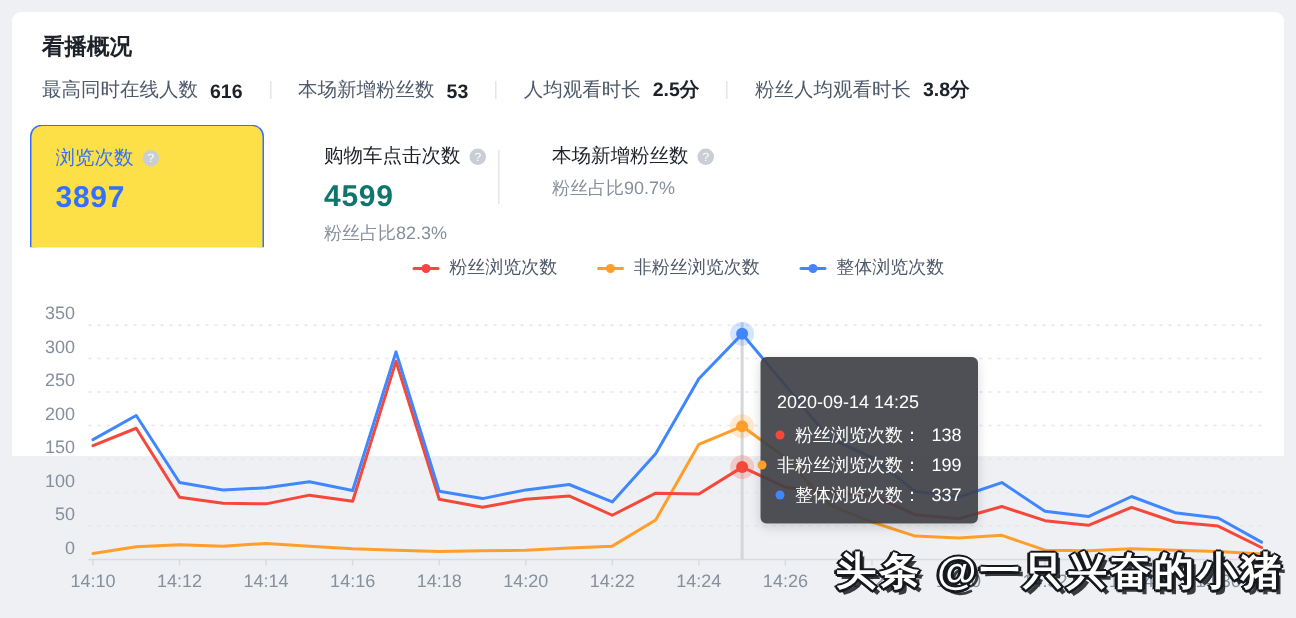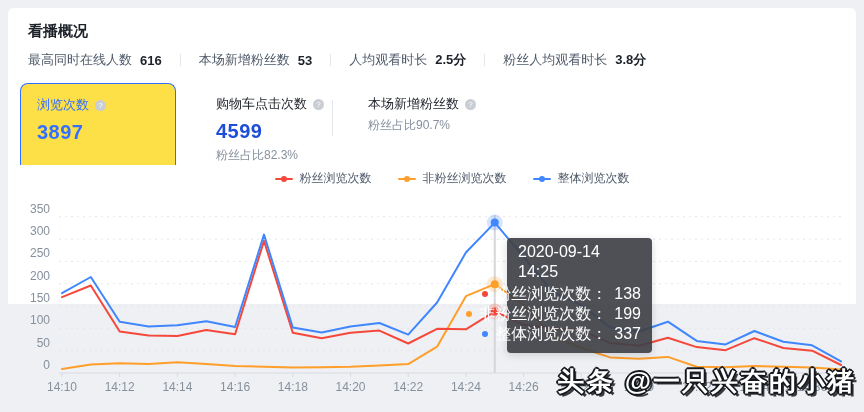--- a/index.html
+++ b/index.html
@@ -8,37 +8,37 @@
   .card { position:relative; margin:8px 8px 0; width:848px; height:296px; background:#fff;
           border-radius:6px 6px 0 0; }
   .page-title { position:absolute; left:20px; top:14px; font-size:15px; font-weight:700; color:#1d2129; }
   .stats { position:absolute; left:20px; top:43px; display:flex; align-items:center; }
   .stat-item { display:flex; align-items:center; font-size:13px; color:#4e5969; white-space:nowrap; }
   .stat-value { color:#1d2129; font-weight:600; margin-left:8px; }
   .stat-div { width:1px; height:12px; background:#e5e6eb; margin:0 18px; }
   .tabs { position:absolute; left:12px; top:75px; width:700px; height:82px; }
   .mtab { position:absolute; top:0; padding:12px 0 0 16px; }
   .mtab .mlabel-row { display:flex; align-items:center; font-size:13px; color:#1d2129; }
-  .mtab .mvalue { margin-top:7px; font-size:20px; font-weight:700; color:#1d4ed8; letter-spacing:.5px; }
+  .mtab .mvalue { margin-top:7px; font-size:20px; font-weight:700; color:#0f766e; letter-spacing:.5px; }
   .mtab .msub { margin-top:4px; font-size:12px; color:#86909c; }
   .mtab.selected { width:156px; height:82px; border:1px solid #3370ff; border-bottom:none;
                    border-radius:8px 8px 0 0; background:#fde047; }
   .mtab.selected .mlabel-row, .mtab.selected .mvalue, .mtab.selected .msub { color:#3370ff; }
   .info-icon { display:inline-block; width:11px; height:11px; margin-left:6px; border-radius:50%;
                background:#c9cdd4; color:#fff; font-size:8px; line-height:11px; text-align:center; }
   .vdiv { position:absolute; width:1px; height:36px; top:17px; background:#e5e6eb; }
   .legend { position:absolute; left:0; right:0; top:162px; display:flex; justify-content:center;
             gap:26px; align-items:center;padding-left:40px; }
   .legend-item { display:flex; align-items:center; gap:7px; font-size:12px; color:#4e5969; cursor:pointer; }
   .lmark { position:relative; width:18px; height:2px; border-radius:1px; }
   .lmark i { position:absolute; left:6px; top:-2px; width:6px; height:6px; border-radius:50%; display:block; }
   .chart { position:absolute; left:0; top:187px; width:848px; height:217px; }
   .chart svg { display:block; }
-  .tooltip { position:absolute; left:499px; top:43px; width:145px; padding:4px 11px 9px;
-             background:rgba(63,65,70,.92); border-radius:4px; color:#fff; font-size:16px;
+  .tooltip { position:absolute; left:499px; top:43px; width:145px; padding:20px 11px 9px;
+             background:rgba(63,65,70,.92); border-radius:4px; color:#fff; font-size:12px;
              line-height:20px; pointer-events:none; box-shadow:0 2px 8px rgba(0,0,0,.15); }
   .tt-title { margin-bottom:2px; }
   .tt-row { display:flex; align-items:center; white-space:nowrap;justify-content:flex-end; }
   .tt-dot { width:6px; height:6px; border-radius:50%; margin-right:7px; flex:0 0 auto; }
   .tt-val { margin-left:7px; }
   .watermark { position:absolute; right:0; top:168px; font-size:27px; font-weight:700;
                letter-spacing:2px; color:#fff; white-space:nowrap; transform:scaleY(.96);
                text-shadow:-2px 0 #15181d, 2px 0 #15181d, 0 -2px #15181d, 0 2px #15181d,
                            -1px -1px #15181d, 1px 1px #15181d, 1px -1px #15181d, -1px 1px #15181d,
                            3px 3px 0 rgba(10,12,16,.8); }

